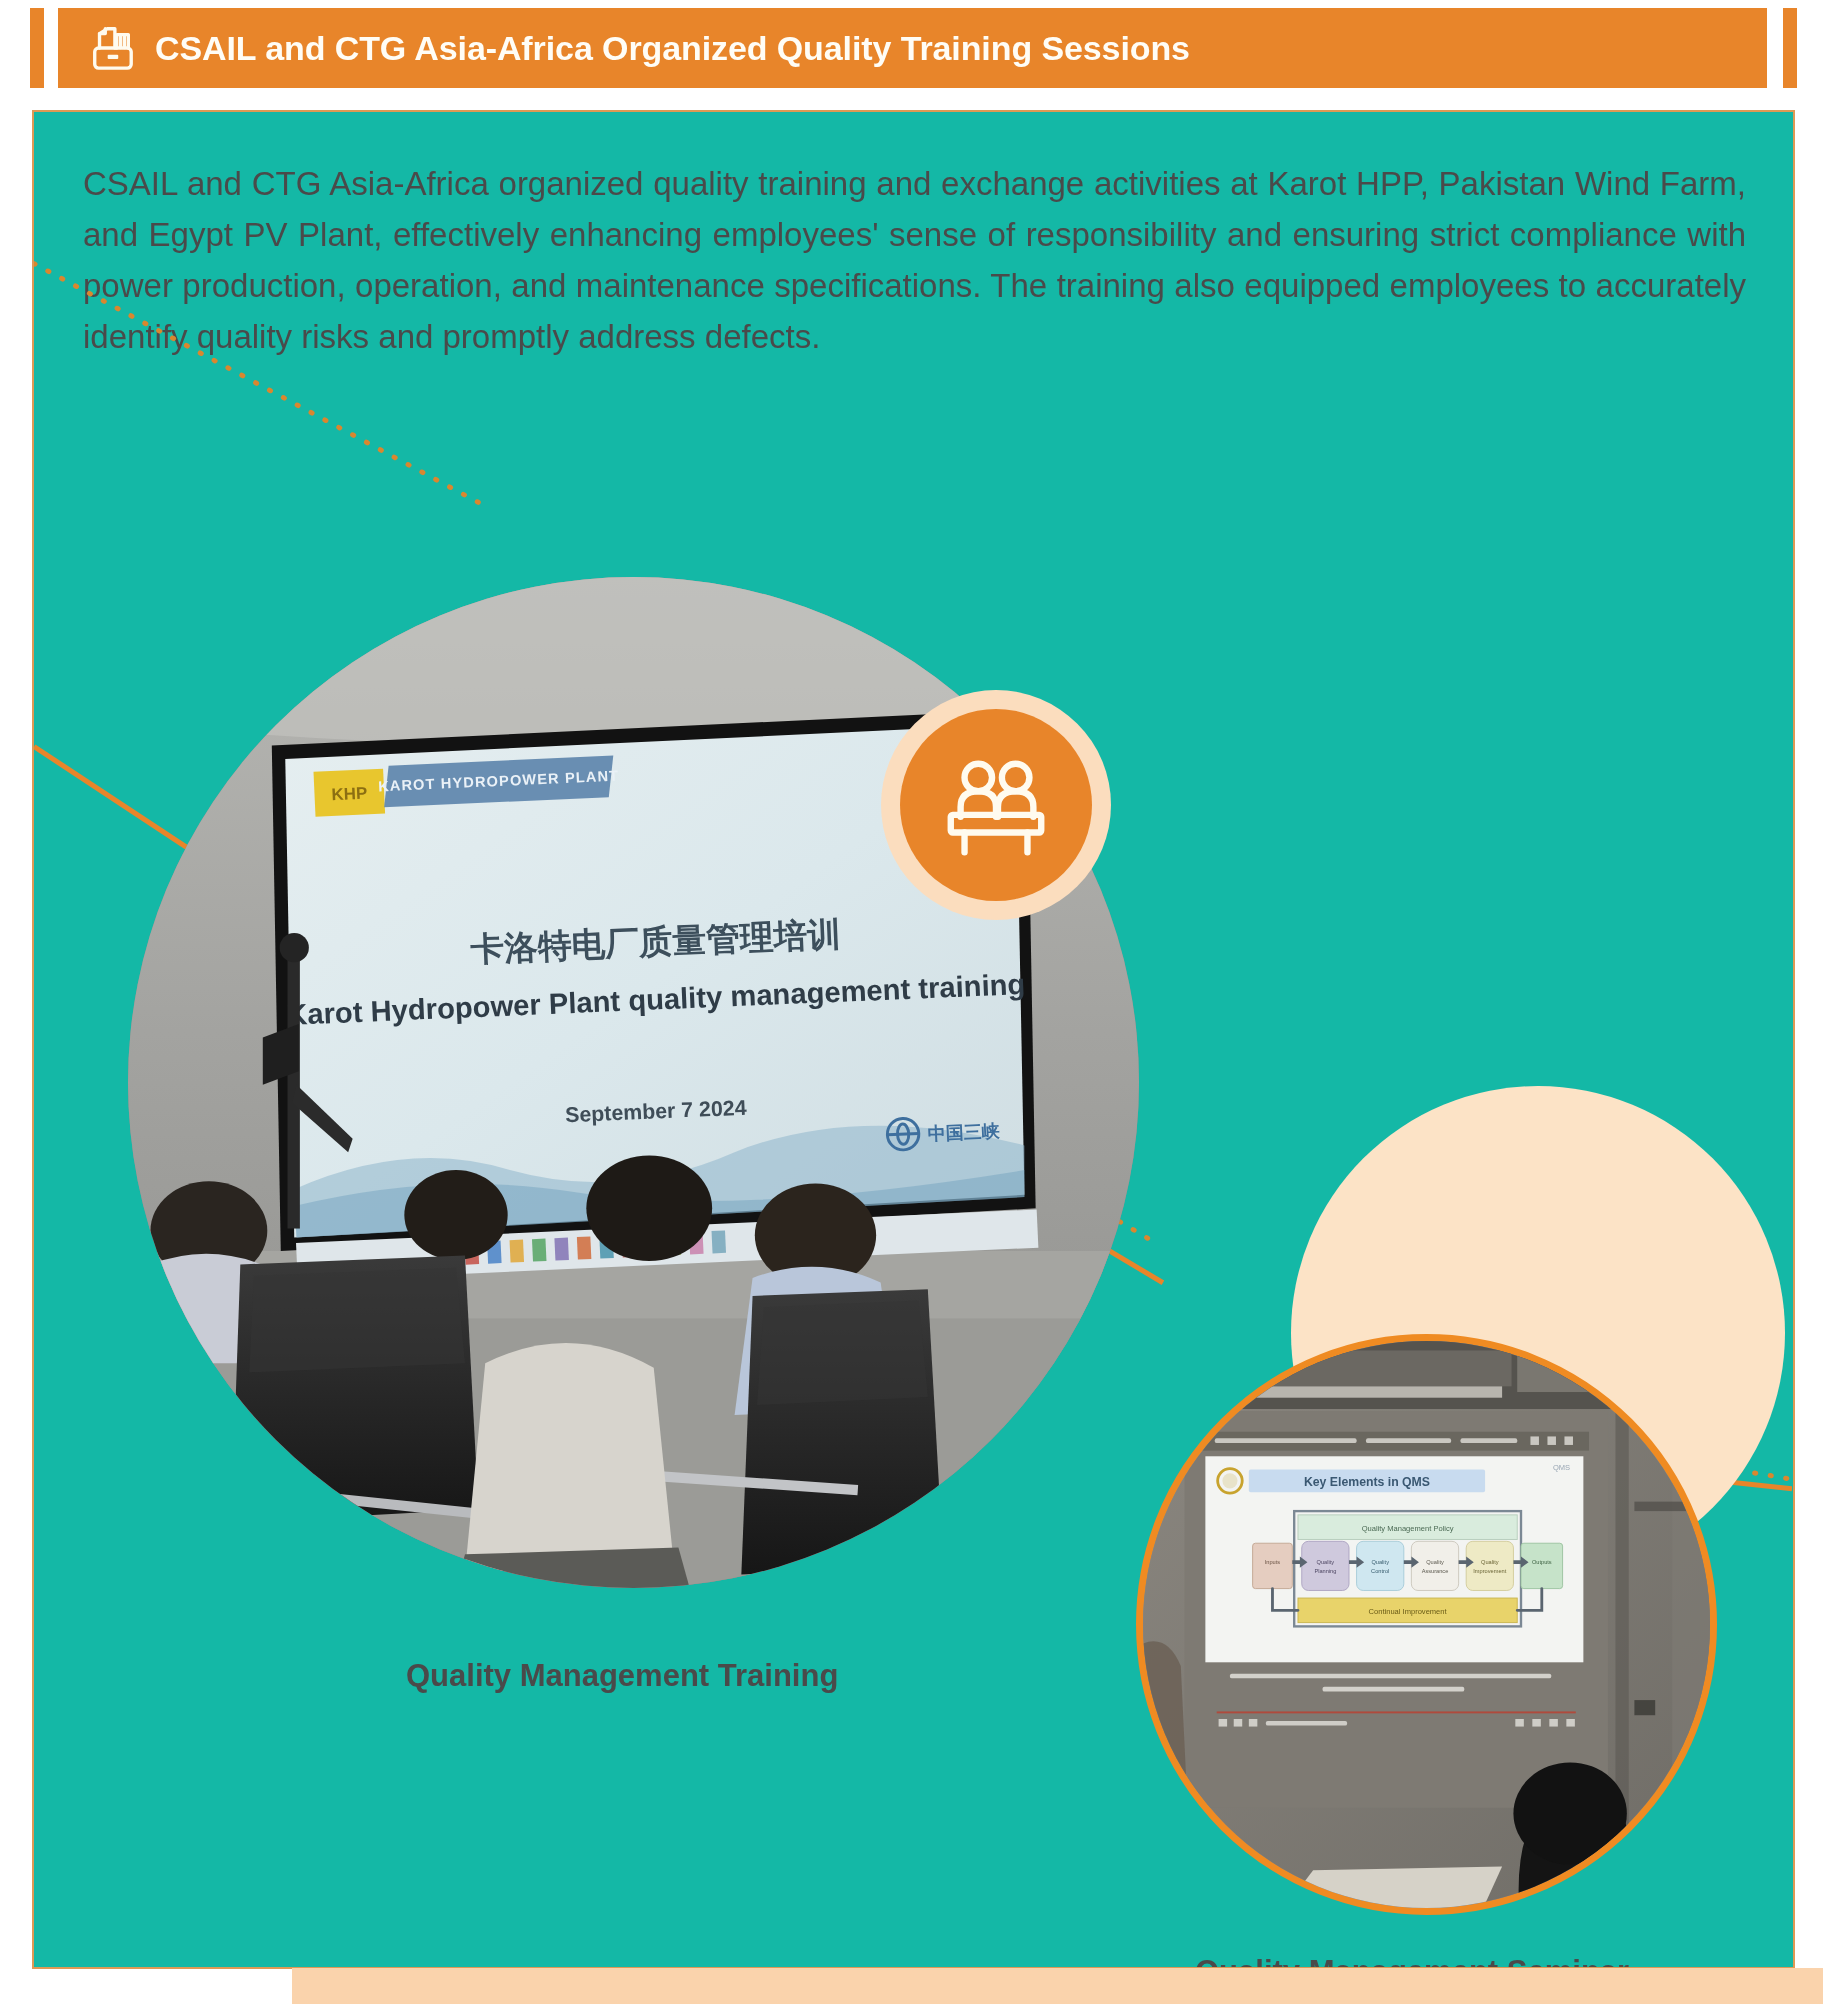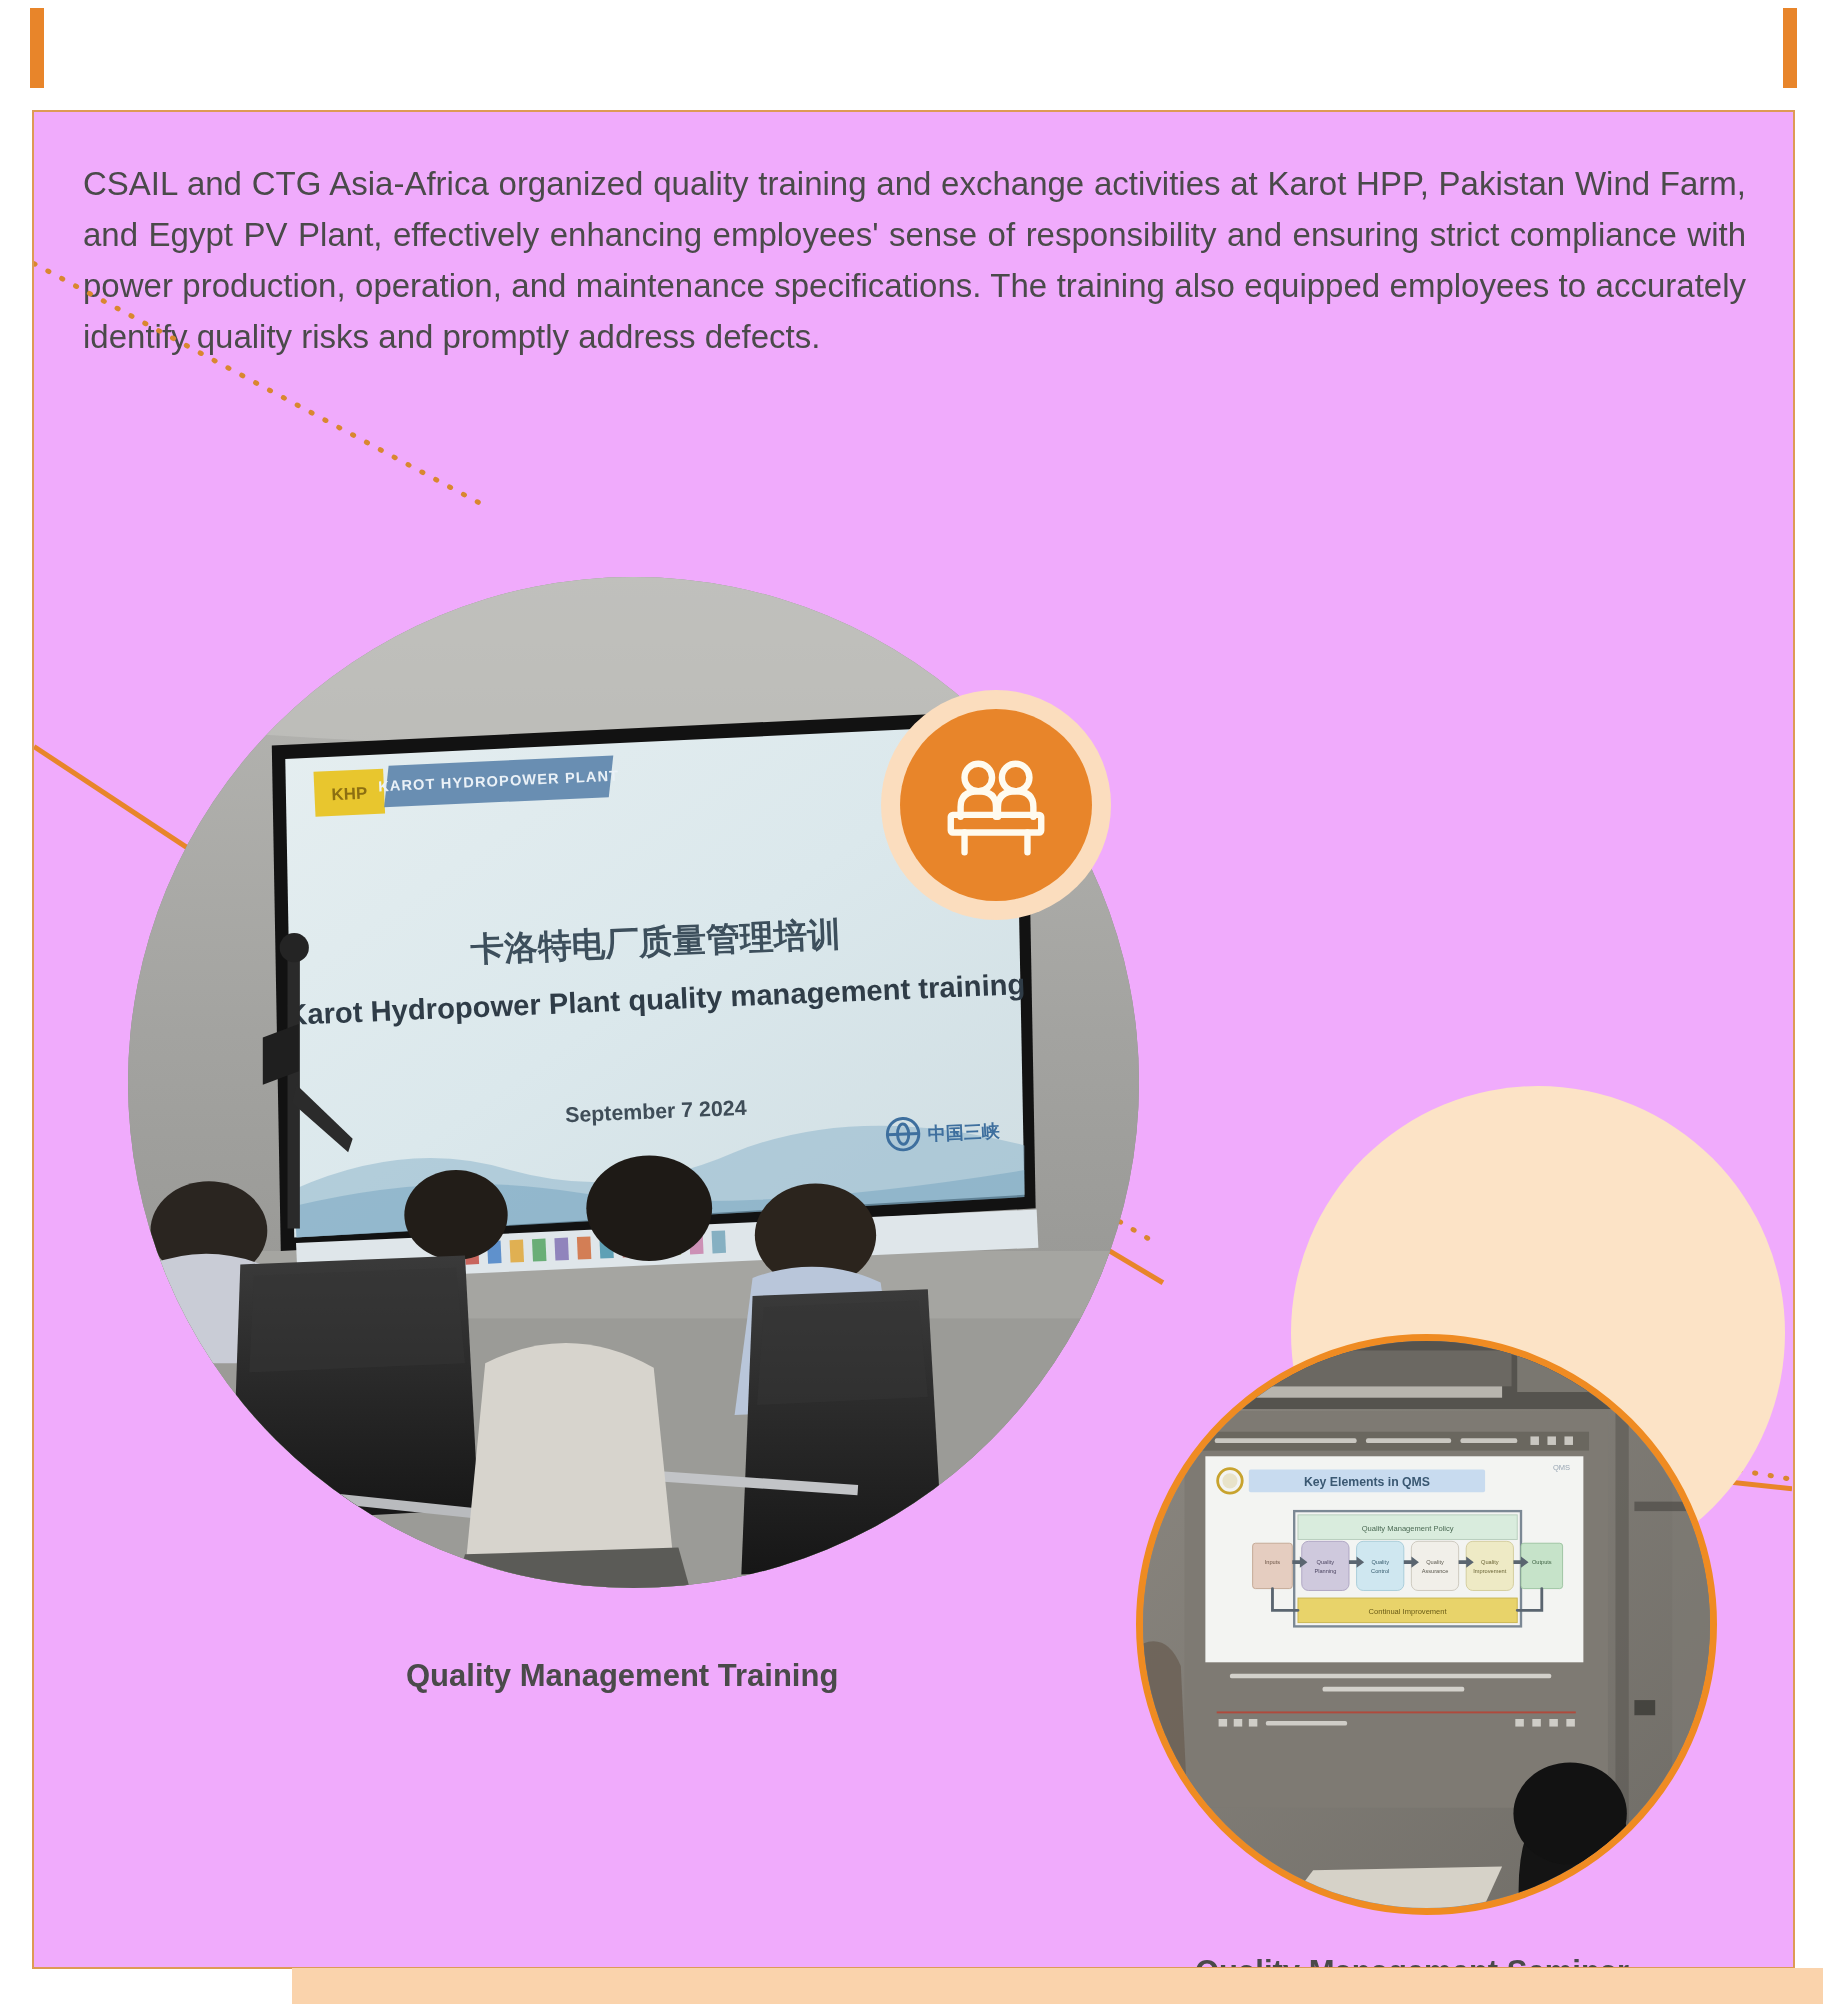--- a/index.html
+++ b/index.html
@@ -57,21 +57,21 @@
     letter-spacing: -0.1px;
     white-space: nowrap;
     line-height: 1;
   }
 
   
   #content-card {
     position: absolute;
     left: 32px; top: 110px;
     width: 1763px; height: 1859px;
-    background: #f0abfc;
+    background: #14b8a6;
     border: 2.8px solid #DE9A55;
     overflow: hidden;
   }
 
   
   #bottom-accent-bar {
     position: absolute;
     left: 292px;
     top: 1968px;
     width: 1531px;
@@ -163,20 +163,34 @@
 </head>
 <body>
 
 <div id="page">
 
   <div id="header-zone">
 
     <div class="header-side-bar" id="header-bar-left"></div>
     <div class="header-side-bar" id="header-bar-right"></div>
 
+    <div id="header-band">
+      <div id="header-icon">
+        <svg viewBox="0 0 100 100" fill="none" stroke="#FFFBEF" stroke-width="7" stroke-linecap="round" stroke-linejoin="round">
+          <path d="M24 50 L24 20 L40 10 L56 10 L56 50"></path>
+          <path d="M24 20 L36 20 L36 10"></path>
+          <path d="M60 50 L60 22 L84 22 L84 50"></path>
+          <line x1="68" y1="24" x2="68" y2="49"></line>
+          <line x1="76" y1="24" x2="76" y2="49"></line>
+          <rect x="14" y="50" width="76" height="42" rx="8"></rect>
+          <rect x="41" y="64" width="22" height="9" rx="2" fill="#FFFBEF" stroke="none"></rect>
+        </svg>
+      </div>
+      <div id="header-title">CSAIL and CTG Asia-Africa Organized Quality Training Sessions</div>
+    </div>
   </div>
 
   <div id="content-card">
 
     <p id="intro-paragraph">CSAIL and CTG Asia-Africa organized quality training and exchange activities at Karot HPP, Pakistan Wind Farm, and Egypt PV Plant, effectively enhancing employees' sense of responsibility and ensuring strict compliance with power production, operation, and maintenance specifications. The training also equipped employees to accurately identify quality risks and promptly address defects.</p>
 
     <svg class="deco-line" style="left:0;top:0;width:1758px;height:1853px;" viewBox="0 0 3130 3300" preserveAspectRatio="none">
 
       <line x1="0" y1="270" x2="800" y2="700" stroke="#D9872F" stroke-width="9" stroke-linecap="round" stroke-dasharray="2 26"></line>
 

